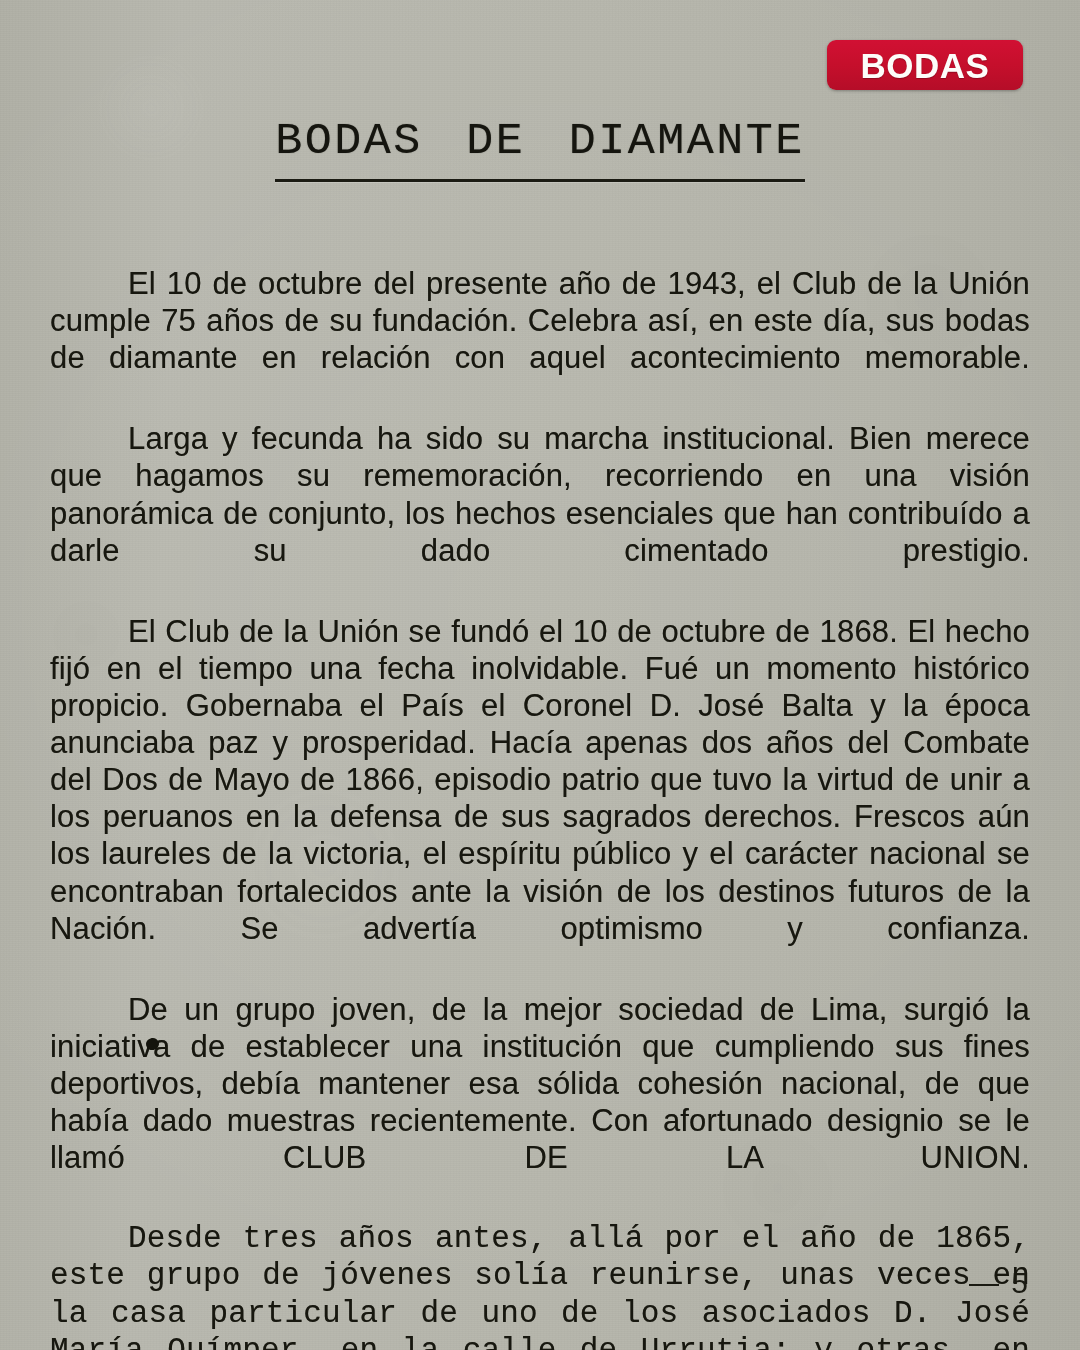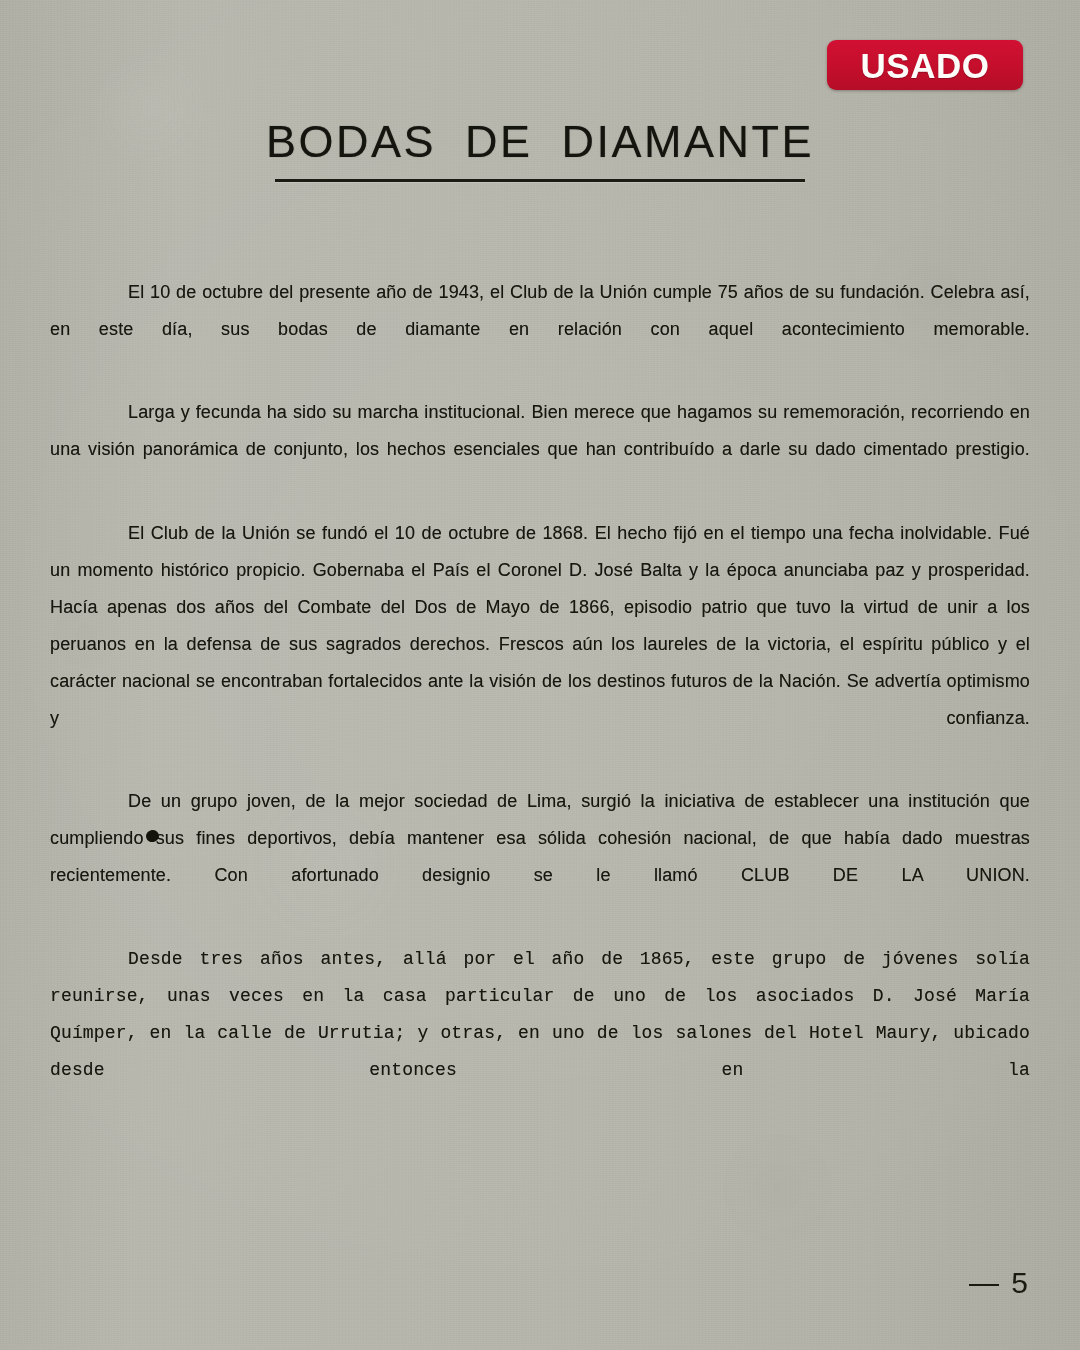--- a/index.html
+++ b/index.html
@@ -80,21 +80,21 @@
   
   #title-block {
     position: absolute;
     left: 0;
     top: 119px;
     width: 1080px;
     text-align: center;
     z-index: 4;
   }
   #page-title {
-    font-family: Liberation Sans, sans-serif;
+    font-family: Liberation Mono, monospace;
     font-size: 45px;
     line-height: 1.04;
     letter-spacing: 2.5px;
     word-spacing: 14px;
     color: #15150f;
     text-shadow: 0 0 1px rgba(30,30,22,0.5);
     white-space: nowrap;
   }
   #title-rule {
     width: 530px;
@@ -107,26 +107,26 @@
   
   #body-text {
     position: absolute;
     left: 50px;
     top: 265px;
     width: 980px;
     z-index: 3;
   }
   .para {
     position: relative;
-    margin: 9px 0 7px 0;
+    margin: 0 0 7px 0;
     text-indent: 78px;
     text-align: justify;
     text-justify: inter-word;
     font-family: "Liberation Sans", sans-serif;
-    font-size: 18px;
+    font-size: 31px;
     line-height: 37.1px;
     color: #17170f;
     letter-spacing: 0.15px;
     word-spacing: 0.5px;
     text-shadow: 0 0 0.6px rgba(25,25,18,0.45);
   }
   .para:last-child { margin-bottom: 0; font-family: Liberation Mono, monospace; }
 
   
   .para::after {
@@ -162,21 +162,21 @@
 </style>
 </head>
 <body>
 
 <div id="page">
 
   <div id="grain"></div>
   <div id="blotches"></div>
 
   <div id="usado-badge">
-    <span class="badge-text">USADO</span>
+    <span class="badge-text">BODAS</span>
   </div>
 
   <div id="title-block">
     <div id="page-title">BODAS  DE  DIAMANTE</div>
     <div id="title-rule"></div>
   </div>
 
   <div id="body-text">
     <p class="para">El 10 de octubre del presente año de 1943, el Club de la Unión cumple 75 años de su fundación.  Celebra así, en este día, sus bodas de diamante en relación con aquel acontecimiento memorable.</p>
     <p class="para">Larga y fecunda ha sido su marcha institucional.  Bien merece que hagamos su rememoración, recorriendo en una visión panorámica de conjunto, los hechos esenciales que han contribuído a darle su dado cimentado prestigio.</p>

